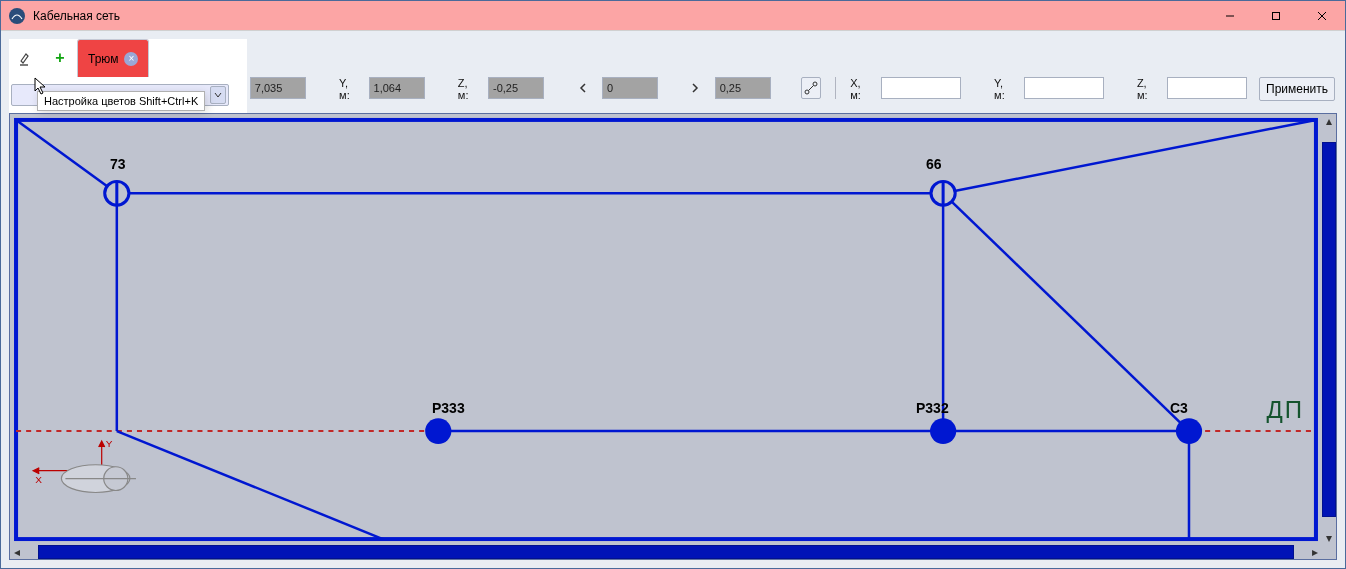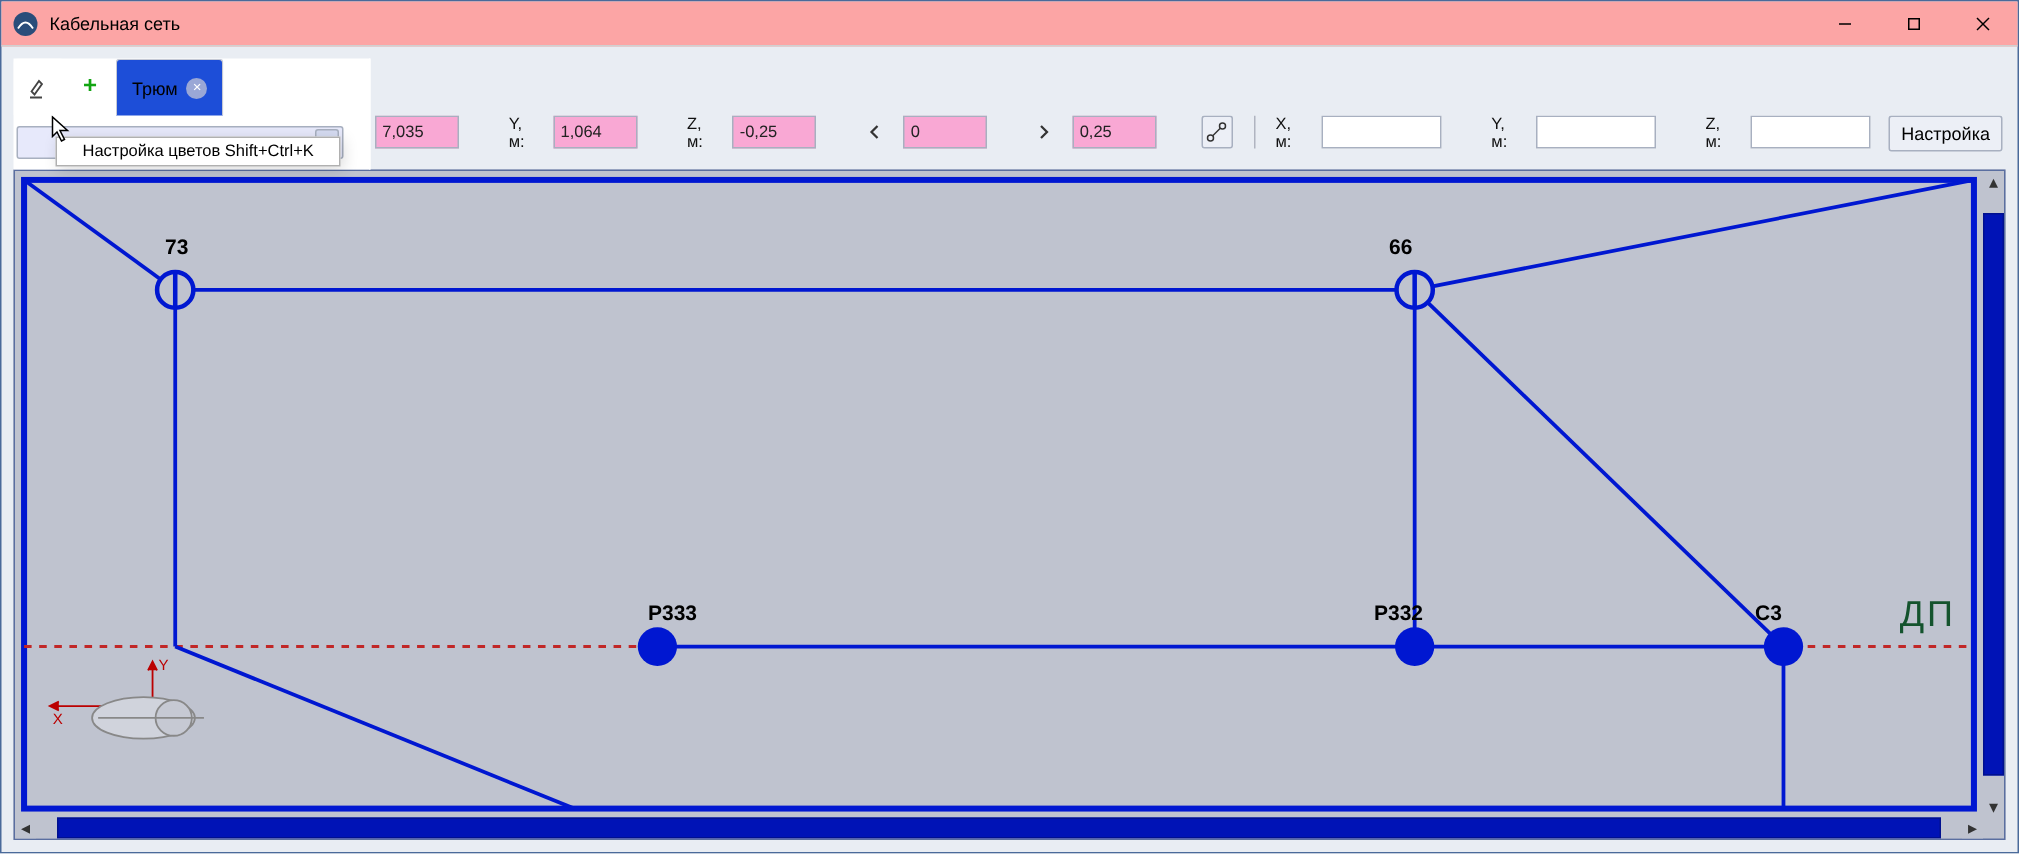--- a/index.html
+++ b/index.html
@@ -15,30 +15,30 @@
   .win-btn { width:46px; height:30px; display:flex; align-items:center; justify-content:center; font-family:inherit; cursor:pointer; }
   .win-btn svg { width:10px; height:10px; }
 
   
   .content { position:absolute; left:8px; right:8px; top:38px; bottom:8px; }
 
   
   .tabs-bar { height:38px; display:flex; align-items:stretch; background:#e9edf3; position:relative; }
   .tab-tool { width:34px; display:flex; align-items:center; justify-content:center; background:#fff; border:1px solid transparent; border-bottom:none; border-radius:3px 3px 0 0; cursor:pointer; }
   .plus { width:34px; display:flex; align-items:center; justify-content:center; cursor:pointer; color:#12a512; font-weight:bold; font-size:16px; }
-  .tab { display:flex; align-items:center; gap:6px; padding:0 10px; background:#1d4ed8; border:1px solid #c5c9d5; border-bottom:none; border-radius:3px 3px 0 0; font-size:12px; cursor:pointer; }
+  .tab { display:flex; align-items:center; gap:6px; padding:0 10px; background:#ef4444; border:1px solid #c5c9d5; border-bottom:none; border-radius:3px 3px 0 0; font-size:12px; cursor:pointer; }
   .tab .close-x { width:14px; height:14px; border-radius:50%; background:#9aa7d6; display:flex; align-items:center; justify-content:center; color:#fff; font-size:10px; line-height:1; }
-  .tooltip-float { position:absolute; left:28px; top:52px; background:#fff; border:1px solid #b0b0b0; padding:3px 17px; font-size:11px; z-index:20; box-shadow:2px 2px 10px rgba(0,0,0,.15); }
+  .tooltip-float { position:absolute; left:28px; top:52px; background:#fff; border:1px solid #b0b0b0; padding:3px 6px; font-size:11px; z-index:20; box-shadow:2px 2px 10px rgba(0,0,0,.15); }
   .cursor { position:absolute; left:25px; top:38px; width:14px; height:18px; z-index:21; }
 
   
   .toolbar { height:36px; display:flex; align-items:flex-start; gap:12px; padding:0 2px; }
   .sep { width:1px; height:22px; background:#b0b4c0; margin:0 2px; }
   .label { font-size:11px; color:#111; }
-  .inp { height:22px; border:1px solid #a8b0c0; background:#f9a8d4; padding:0 4px; font-size:11px; color:#222; }
+  .inp { height:22px; border:1px solid #a8b0c0; background:#a3a3a3; padding:0 4px; font-size:11px; color:#222; }
   .inp:disabled { background:#f5f7fb; }
   .inp.wide { width:56px; }
   .inp.mid { width:56px; }
   .inp.empty { background:#fff; }
   .btn-arrow { width:18px; height:22px; border:1px solid transparent; display:flex; align-items:center; justify-content:center; cursor:pointer; color:#333; border-radius:2px;}
   .combo { width:218px; height:22px; border:1px solid #a8b0c0; background:#e7e9fb; display:flex; align-items:center; justify-content:flex-end; padding:0 2px; border-radius:2px;}
   .combo .drop { width:16px; height:18px; display:flex; align-items:center; justify-content:center; background:#d6dcf2; border:1px solid #a8b0c0; border-radius:2px;}
   .apply-btn { margin-left:auto; height:24px; width:94px; border:1px solid #a8b0c0; background:#eceff6; cursor:pointer; border-radius:2px; font-size:12px;}
   .iconbox { width:26px; height:22px; border:1px solid #a8b0c0; border-radius:2px; display:flex; align-items:center; justify-content:center; cursor:pointer; background:#eceff6;}
   .iconbox svg{ width:16px; height:16px;}
@@ -171,21 +171,21 @@
 
       <span class="label">X, м:</span>
       <input class="inp empty" style="width: 80px;">
       <span style="width:12px"></span>
       <span class="label">Y, м:</span>
       <input class="inp empty" style="width: 80px;">
       <span style="width:12px"></span>
       <span class="label">Z, м:</span>
       <input class="inp empty" style="width: 80px;">
 
-      <button class="apply-btn">Настройка</button>
+      <button class="apply-btn">Применить</button>
     </div>
 
     <div class="canvas-wrap">
       <div class="canvas-inner">
         <svg width="100%" height="100%" viewBox="0 0 1302 435" preserveAspectRatio="none">
 
           <rect x="6" y="6" width="1290" height="423" fill="none" stroke="#0017d1" stroke-width="4"></rect>
 
           <line x1="6" y1="320" x2="1296" y2="320" stroke="#c12727" stroke-width="2" stroke-dasharray="5 5"></line>
 

